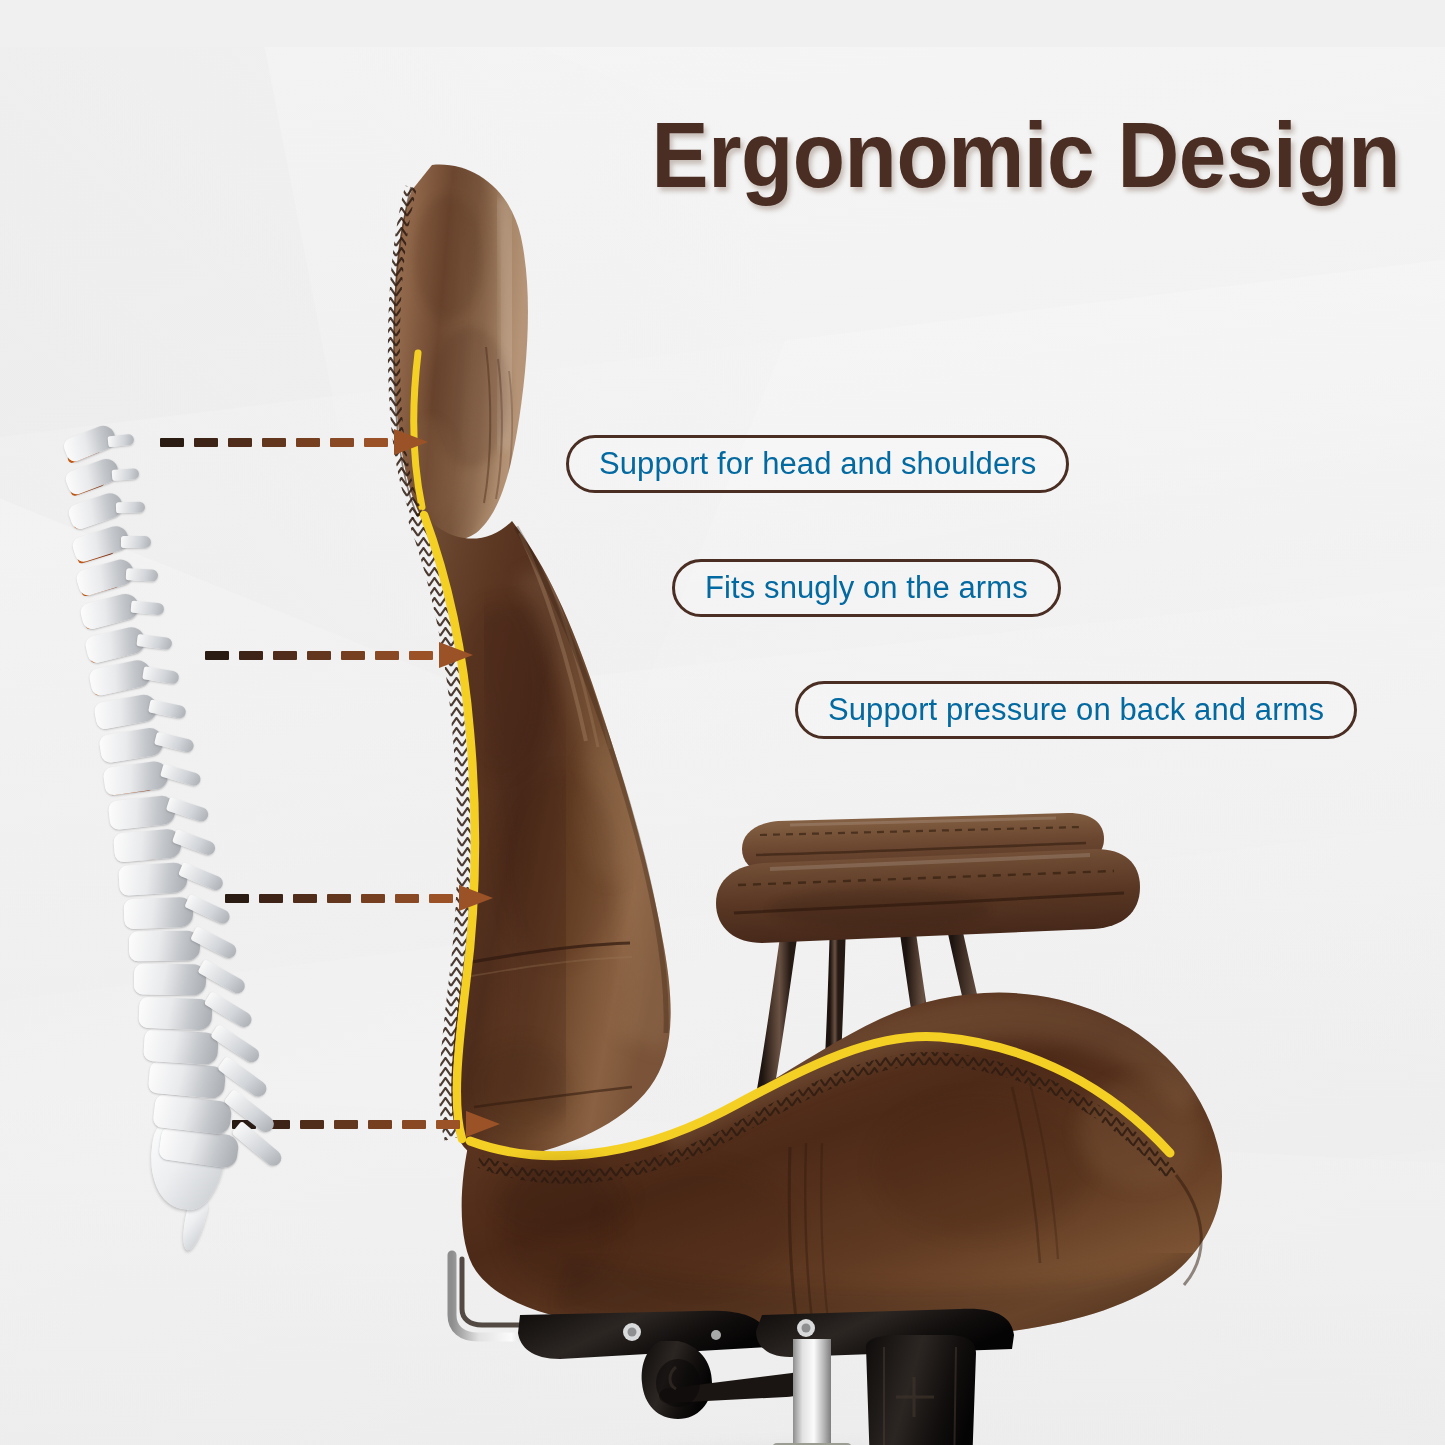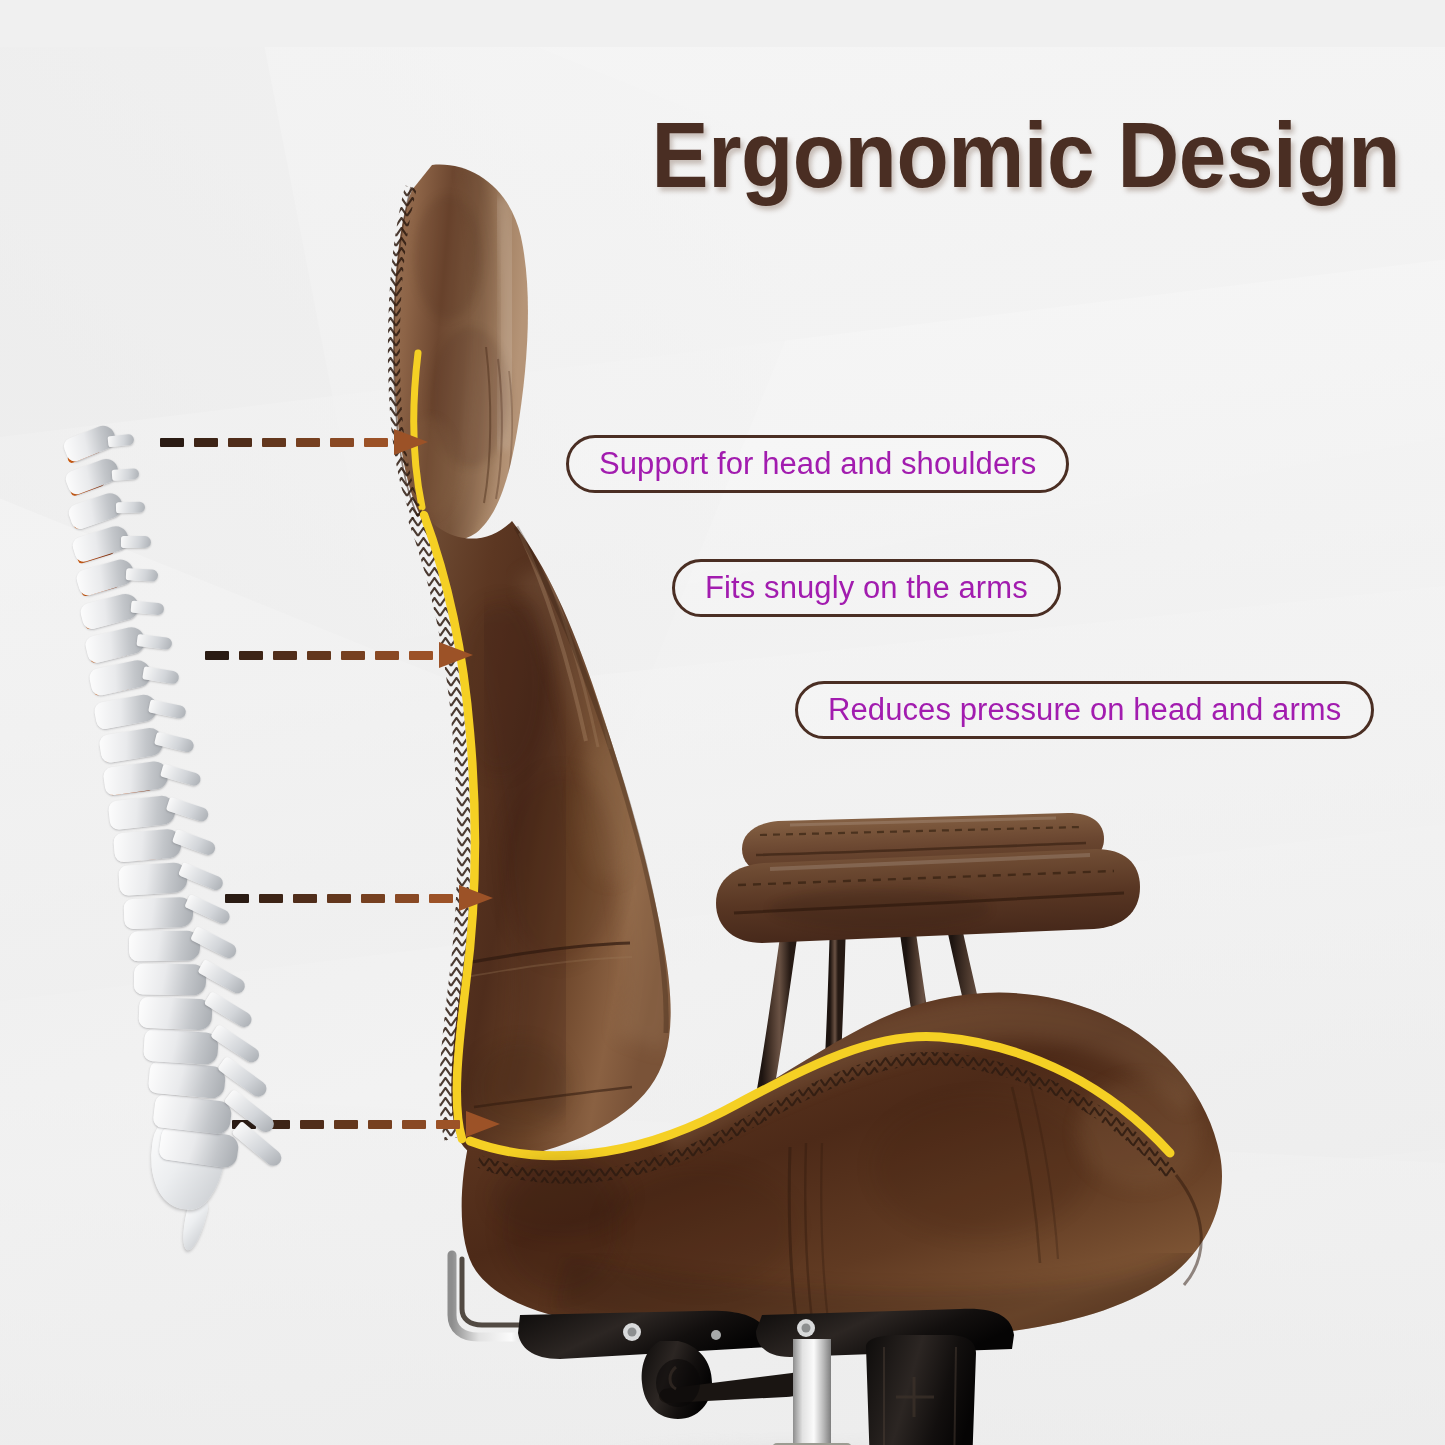--- a/index.html
+++ b/index.html
@@ -56,21 +56,21 @@
     text-shadow:3px 4px 6px rgba(120,95,80,.38), 1px 1px 0 rgba(255,255,255,.25);
     white-space:nowrap;
   }
 
   
   .pill {
     position:absolute;
     border:3px solid #4a2e23;
     border-radius:999px;
     background:rgba(255,255,255,0.18);
-    color:#a21caf;
+    color:#0369a1;
     font-size:31px;
     display:flex; align-items:center; justify-content:center;
     padding:0 30px;
     white-space:nowrap;
     letter-spacing:.1px;
   }
   #pill-1 { left:566px; top:388px;  height:58px; }
   #pill-2 { left:672px; top:512px;  height:58px; }
   #pill-3 { left:795px; top:634px;  height:58px; }
 
@@ -558,15 +558,15 @@
         <div class="dash" style="left: 102px; background: rgb(99, 55, 29);"></div>
         <div class="dash" style="left: 136px; background: rgb(118, 64, 32);"></div>
         <div class="dash" style="left: 170px; background: rgb(137, 73, 36);"></div>
         <div class="dash" style="left: 204px; background: rgb(156, 82, 39);"></div>
       </div>
       <div class="head" style="left: 234px; border-left: 34px solid rgb(156, 82, 39);"></div>
     </div>
 
   <div class="pill nosel" id="pill-1">Support for head and shoulders</div>
   <div class="pill nosel" id="pill-2">Fits snugly on the arms</div>
-  <div class="pill nosel" id="pill-3">Reduces pressure on head and arms</div>
+  <div class="pill nosel" id="pill-3">Support pressure on back and arms</div>
 
 </div>
 
 </body></html>

